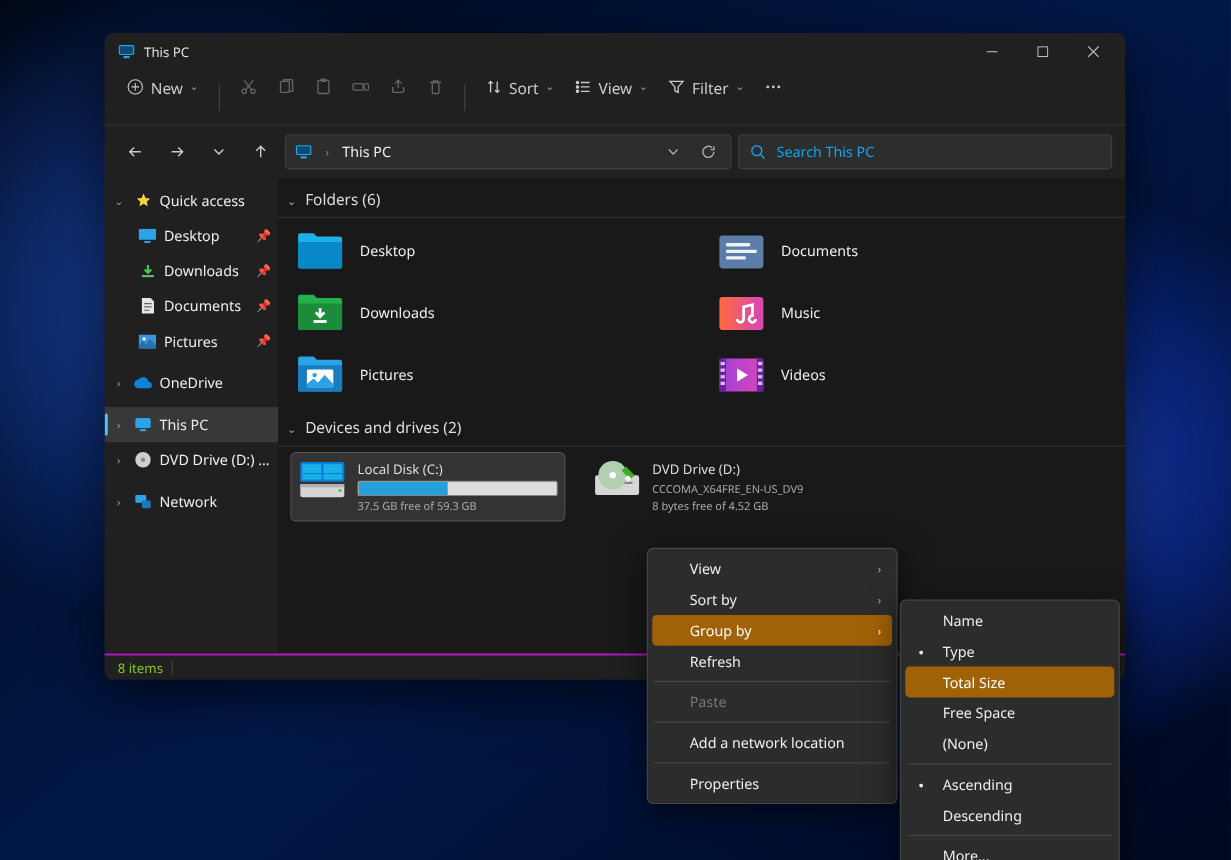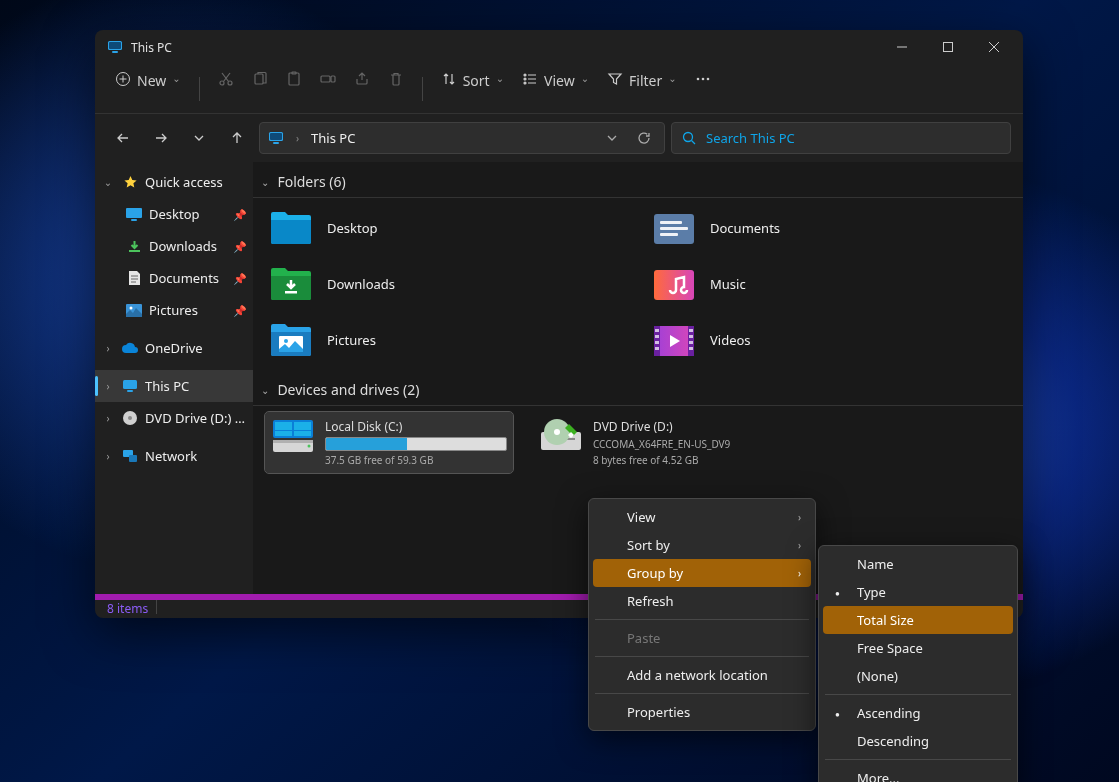--- a/index.html
+++ b/index.html
@@ -41,21 +41,21 @@
 .folder-ico{width:44px;height:36px;border-radius:4px;display:flex;align-items:center;justify-content:center;flex-shrink:0}
 .folder-label{font-size:13px;color:#eee}
 .drives-row{display:flex;padding:6px 12px;gap:20px}
 .drive{width:248px;display:flex;gap:10px;padding:6px;border-radius:4px}
 .drive.selected{background:#333;outline:1px solid #555}
 .drive-ico{width:44px;height:36px;flex-shrink:0;display:flex;align-items:center;justify-content:center}
 .drive-info{flex:1;font-size:12px;color:#ddd;display:flex;flex-direction:column;gap:2px}
 .drive-sub{font-size:10px;color:#aaa}
 .drive-bar{height:14px;background:#ddd;border:1px solid #888;border-radius:2px;overflow:hidden;width:100%}
 .drive-bar-fill{height:100%;background:#26a0da}
-.statusbar{height:24px;border-top:6px solid #a21caf;display:flex;align-items:flex-start;padding:0 12px;font-size:12px;color:#8b5cf6;gap:8px}
+.statusbar{height:24px;border-top:2px solid #a21caf;display:flex;align-items:center;padding:0 12px;font-size:12px;color:#84cc16;gap:8px}
 .status-sep{width:1px;height:14px;background:#444}
 .view-toggle{margin-left:auto;display:flex;gap:2px}
 .vt-btn{width:22px;height:18px;display:flex;align-items:center;justify-content:center;color:#aaa;border-radius:2px}
 .ctxmenu{position:absolute;background:#2c2c2c;border:1px solid #484848;border-radius:6px;box-shadow:0 8px 30px rgba(0,0,0,.6);padding:4px;font-size:13px;color:#eee;min-width:200px;z-index:10}
 .ctx-item{height:28px;display:flex;align-items:center;padding:0 28px 0 34px;border-radius:4px;position:relative}
 .ctx-item.hl{background:#a16207;color:#fff}
 .ctx-item.disabled{color:#777}
 .ctx-item .sub-arrow{position:absolute;right:10px;font-size:10px;color:#aaa}
 .ctx-item.hl .sub-arrow{color:#fff}
 .ctx-item .bullet{position:absolute;left:12px;font-size:8px}

